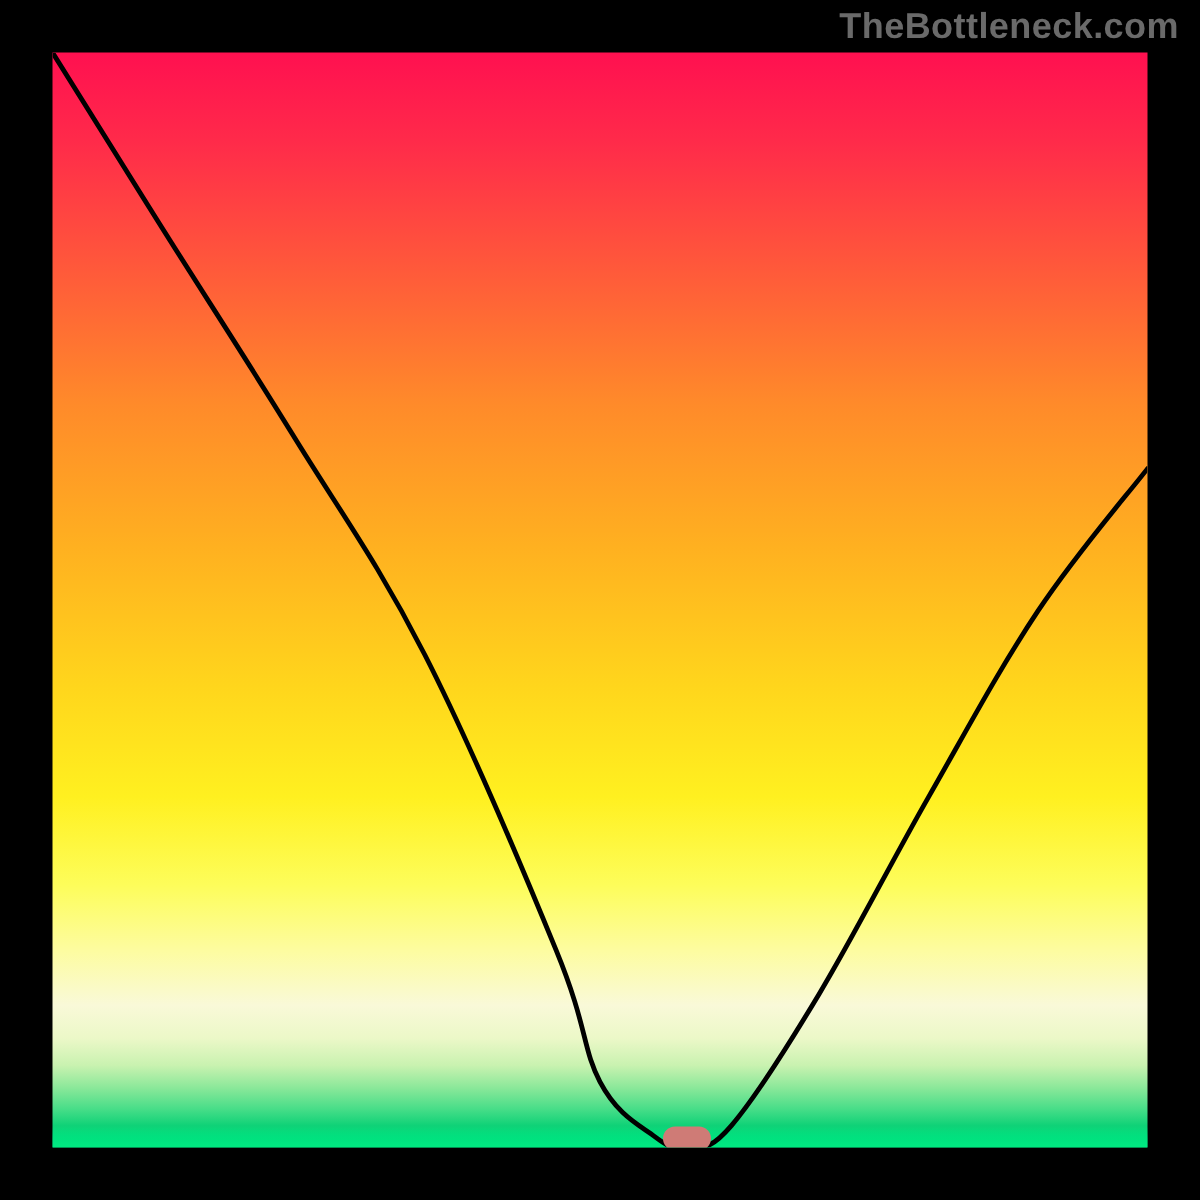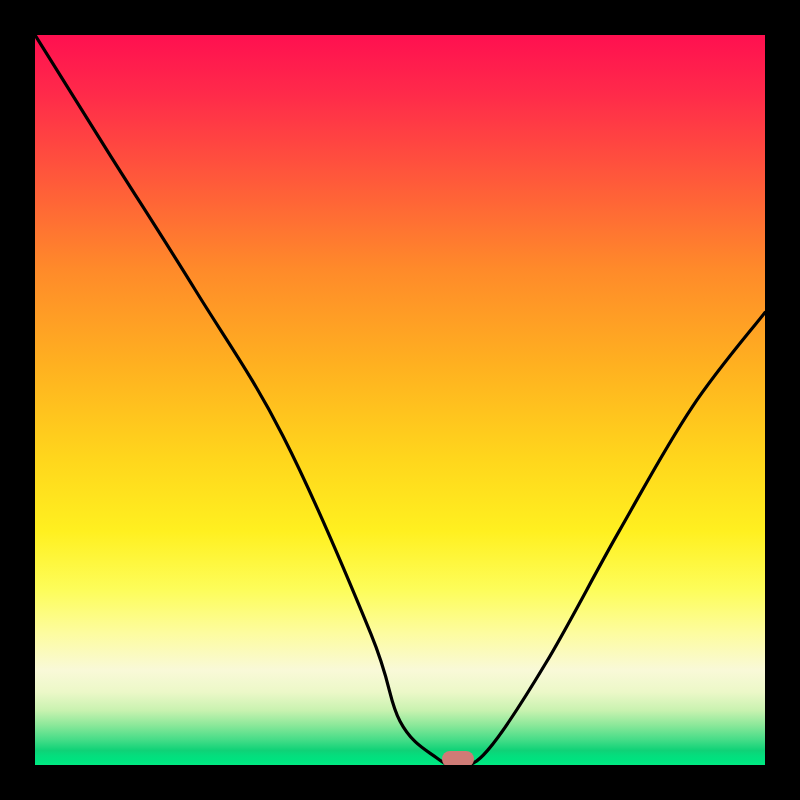--- a/index.html
+++ b/index.html
@@ -85,20 +85,21 @@
     border-radius: 9px;
     background: #cf7b76;
     transform: translate(-50%, -50%);
     z-index: 3;
   }
 </style>
 </head>
 <body>
 
 <div class="chart-wrap">
+  <div class="watermark">TheBottleneck.com</div>
 
   <div class="plot-area">
     <div class="bottom-strip"></div>
 
     <svg class="curve" viewBox="0 0 730 730" preserveAspectRatio="none">
       <path d="M 0,0 C 13.139999999999999,21.02400000000001 44.092,70.81000000000007 73,116.80000000000007 C 101.908,162.79000000000008 129.064,204.25400000000002 160.6,255.5 C 192.136,306.746 216.66400000000002,339.742 248.20000000000002,401.5 C 279.736,463.258 314.776,547.354 335.8,598.6 C 356.824,649.846 353.174,663.8620000000001 365,686.2 C 376.826,708.538 390.98800000000006,714.816 401.50000000000006,722.7 C 412.01200000000006,730.5840000000001 414.202,731.314 423.4,730 C 432.59799999999996,728.686 436.83200000000005,733.7959999999999 452.6,715.4 C 468.368,697.004 487.34799999999996,667.2199999999999 510.99999999999994,627.8 C 534.6519999999999,588.38 557.72,542.39 584,496.4 C 610.28,450.40999999999997 630.72,411.72 657,372.3 C 683.28,332.88 716.86,294.48199999999997 730,277.4"></path>
     </svg>
 
     <div class="marker" style="left: 423.4px; top: 724px;"></div>
   </div>

